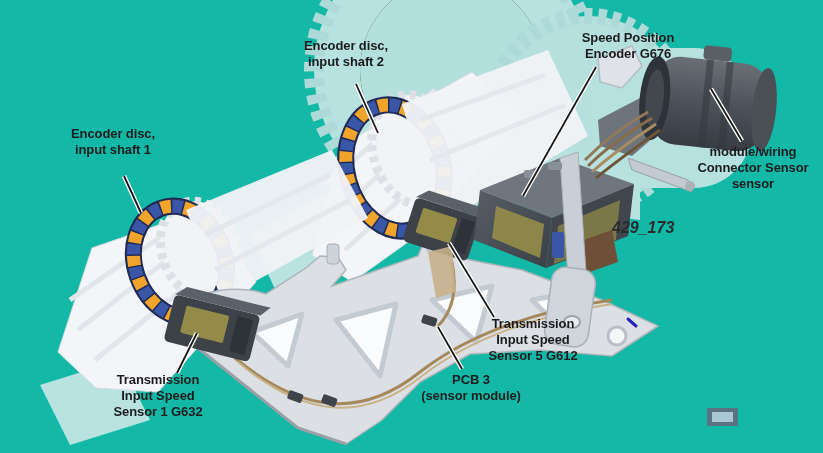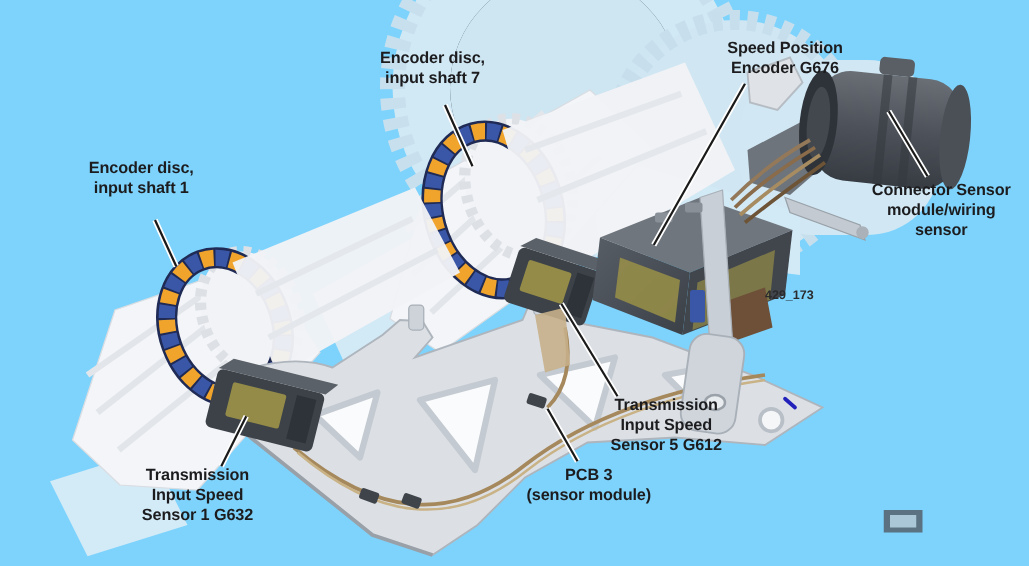--- a/index.html
+++ b/index.html
@@ -1,21 +1,21 @@
 <!DOCTYPE html>
 <html><head>
 <meta charset="utf-8">
 <style>
   html,body{margin:0;padding:0;background:#fff;}
-  .stage{position:relative;width:823px;height:453px;background:#7dd3fc;overflow:hidden;
+  .stage{position:relative;width:823px;height:453px;background:#14b8a6;overflow:hidden;
          font-family:"Liberation Sans",sans-serif;}
   .stage svg{position:absolute;left:0;top:0;}
   .lbl{position:absolute;transform:translateX(-50%);text-align:center;
        font-weight:bold;font-size:13px;line-height:16px;color:#1c1c1e;letter-spacing:-0.1px;white-space:nowrap;}
-  .fig-num{position:absolute;font-weight:bold;font-size:10px;color:#2b2b2e;margin-top:12px;}
+  .fig-num{position:absolute;font-weight:bold;font-style:italic;font-size:16px;color:#2b2b2e;}
   .leader-casing{stroke:#ffffff;stroke-width:4.5;fill:none;}
   .leader{stroke:#1a1a1a;stroke-width:1.8;fill:none;}
 </style>
 </head>
 <body>
 
 <div class="stage">
 
 <svg width="823" height="453" viewBox="0 0 823 453">
   <defs>
@@ -174,36 +174,36 @@
 
   <path d="M628,319 L636,326" stroke-width="3" stroke-linecap="round" stroke="#2222bb"></path>
   <g>
     <rect x="707" y="408" width="31" height="18" fill="#5a7282"></rect>
     <rect x="712" y="412" width="21" height="10" fill="#a9c7d6"></rect>
   </g>
 </svg>
 
 <div class="lbl" style="left:346px;top:38px">
   <div>Encoder disc,</div>
-  <div>input shaft 7</div>
+  <div>input shaft 2</div>
 </div>
 
 <div class="lbl" style="left:113px;top:126px">
   <div>Encoder disc,</div>
   <div>input shaft 1</div>
 </div>
 
 <div class="lbl" style="left:628px;top:30px">
   <div>Speed Position</div>
   <div>Encoder G676</div>
 </div>
 
 <div class="lbl" style="left:753px;top:144px">
+  <div>module/wiring</div>
   <div>Connector Sensor</div>
-  <div>module/wiring</div>
   <div>sensor</div>
 </div>
 
 <div class="lbl" style="left:533px;top:316px">
   <div>Transmission</div>
   <div>Input Speed</div>
   <div>Sensor 5 G612</div>
 </div>
 
 <div class="lbl" style="left:471px;top:372px">

